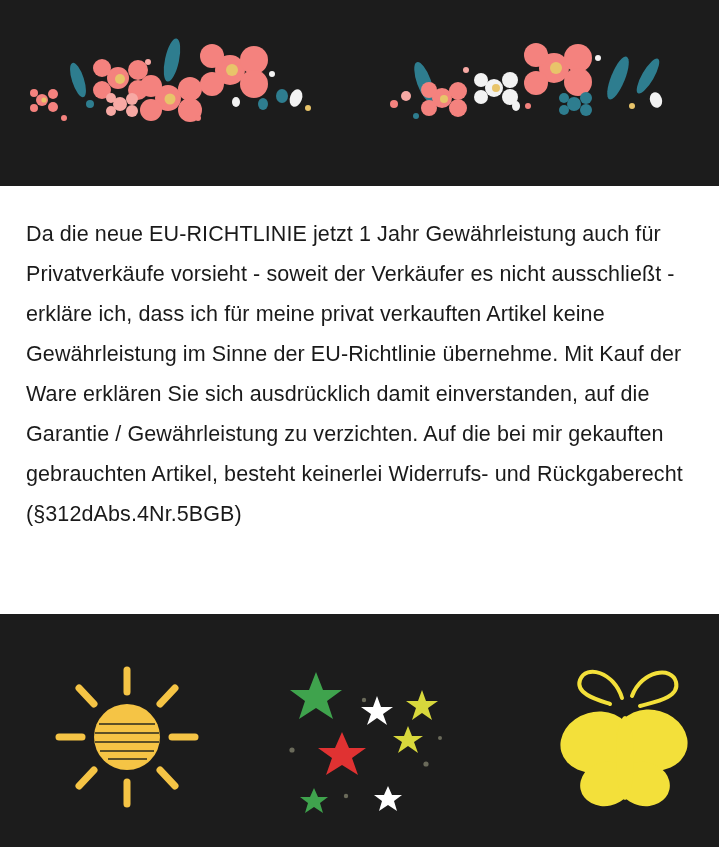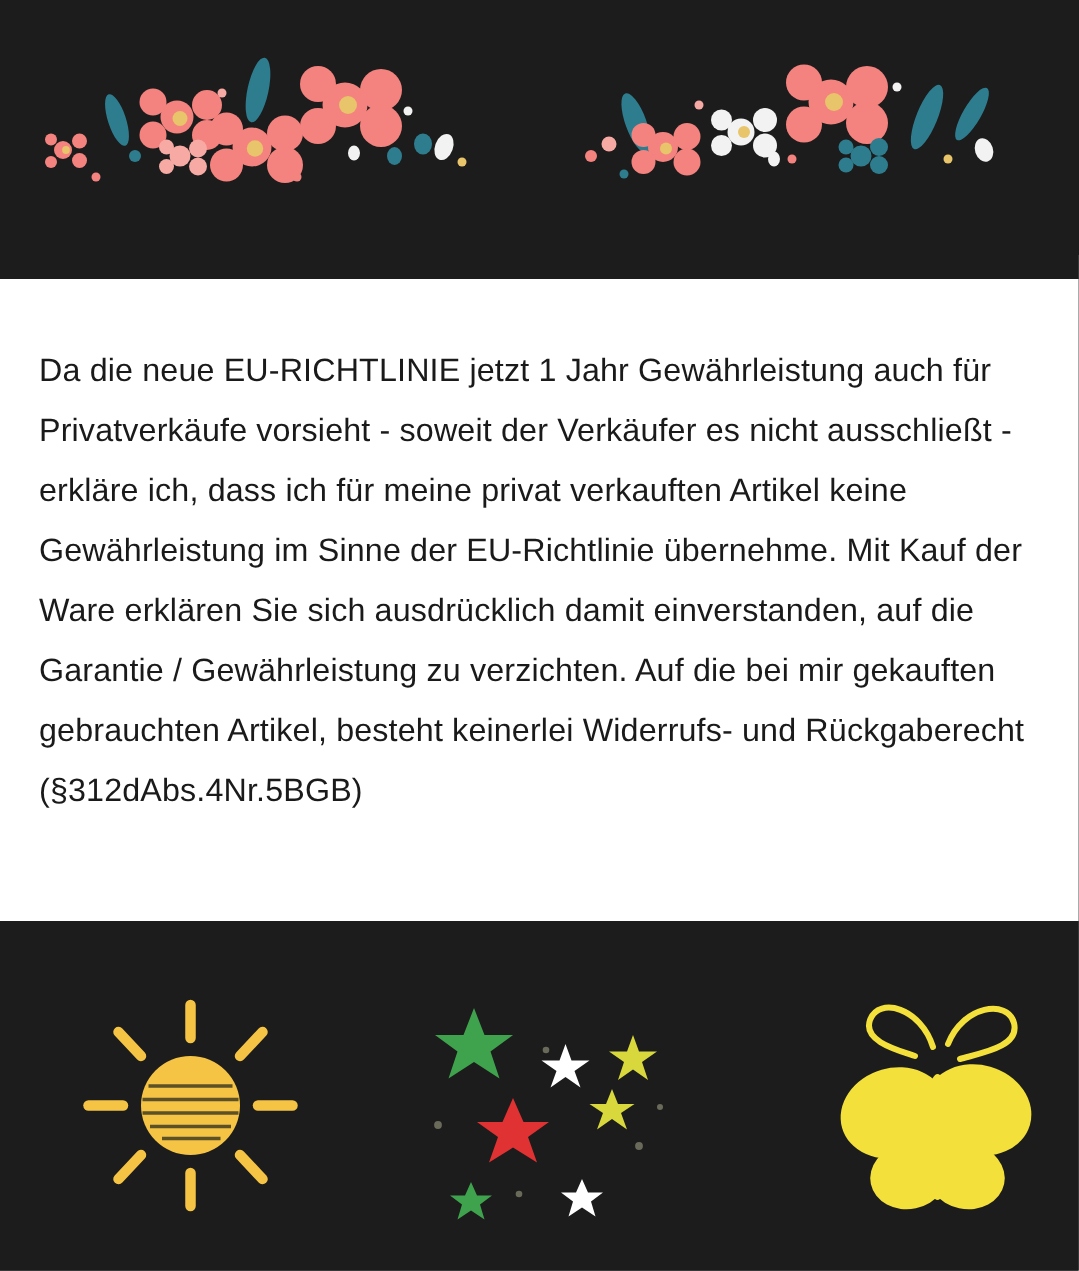--- a/index.html
+++ b/index.html
@@ -38,21 +38,21 @@
   .cluster-left { left: 20px; width: 300px; }
   .cluster-right { left: 380px; width: 300px; }
 
   
   .card {
     position: relative;
     width: 719px;
     height: 428px;
     background: #ffffff;
     box-sizing: border-box;
-    padding: 41px 30px 20px 26px;
+    padding: 28px 30px 20px 26px;
   }
   .card-text {
     color: #1a1a1a;
     font-size: 21.5px;
     line-height: 40px;
     letter-spacing: 0.1px;
     font-family: "Liberation Sans", sans-serif;
     margin: 0;
     text-align: left;
   }

